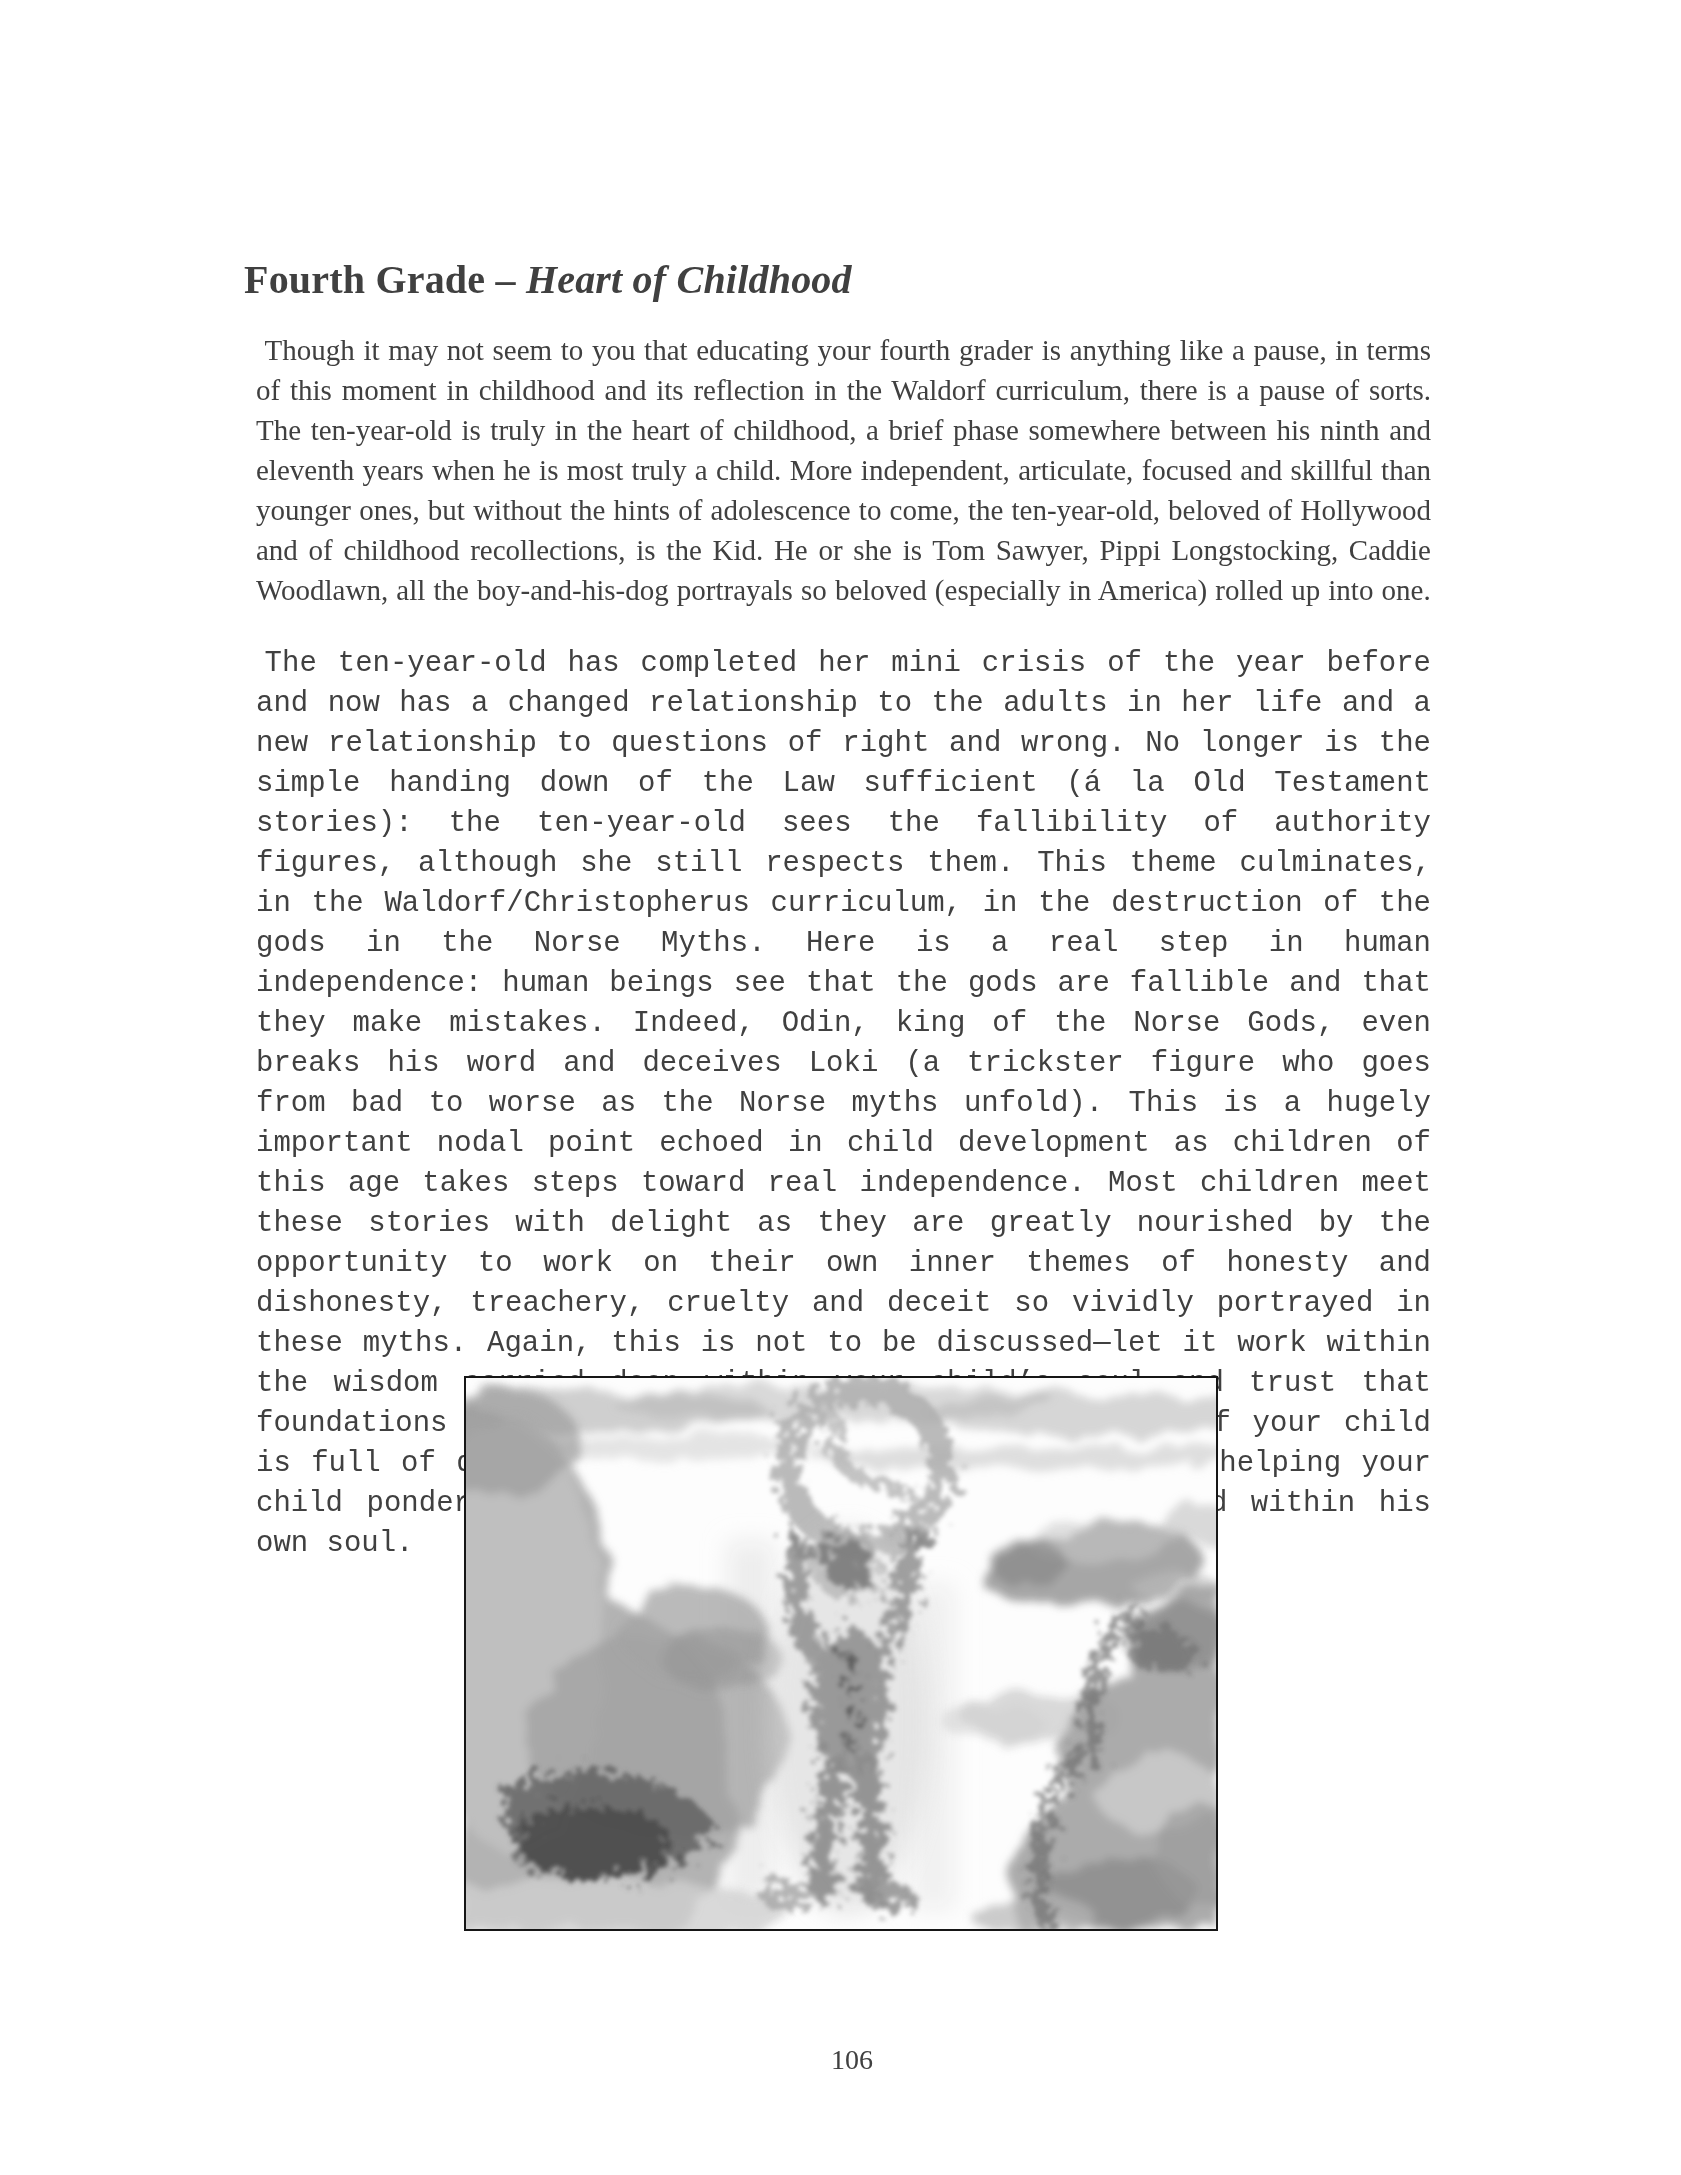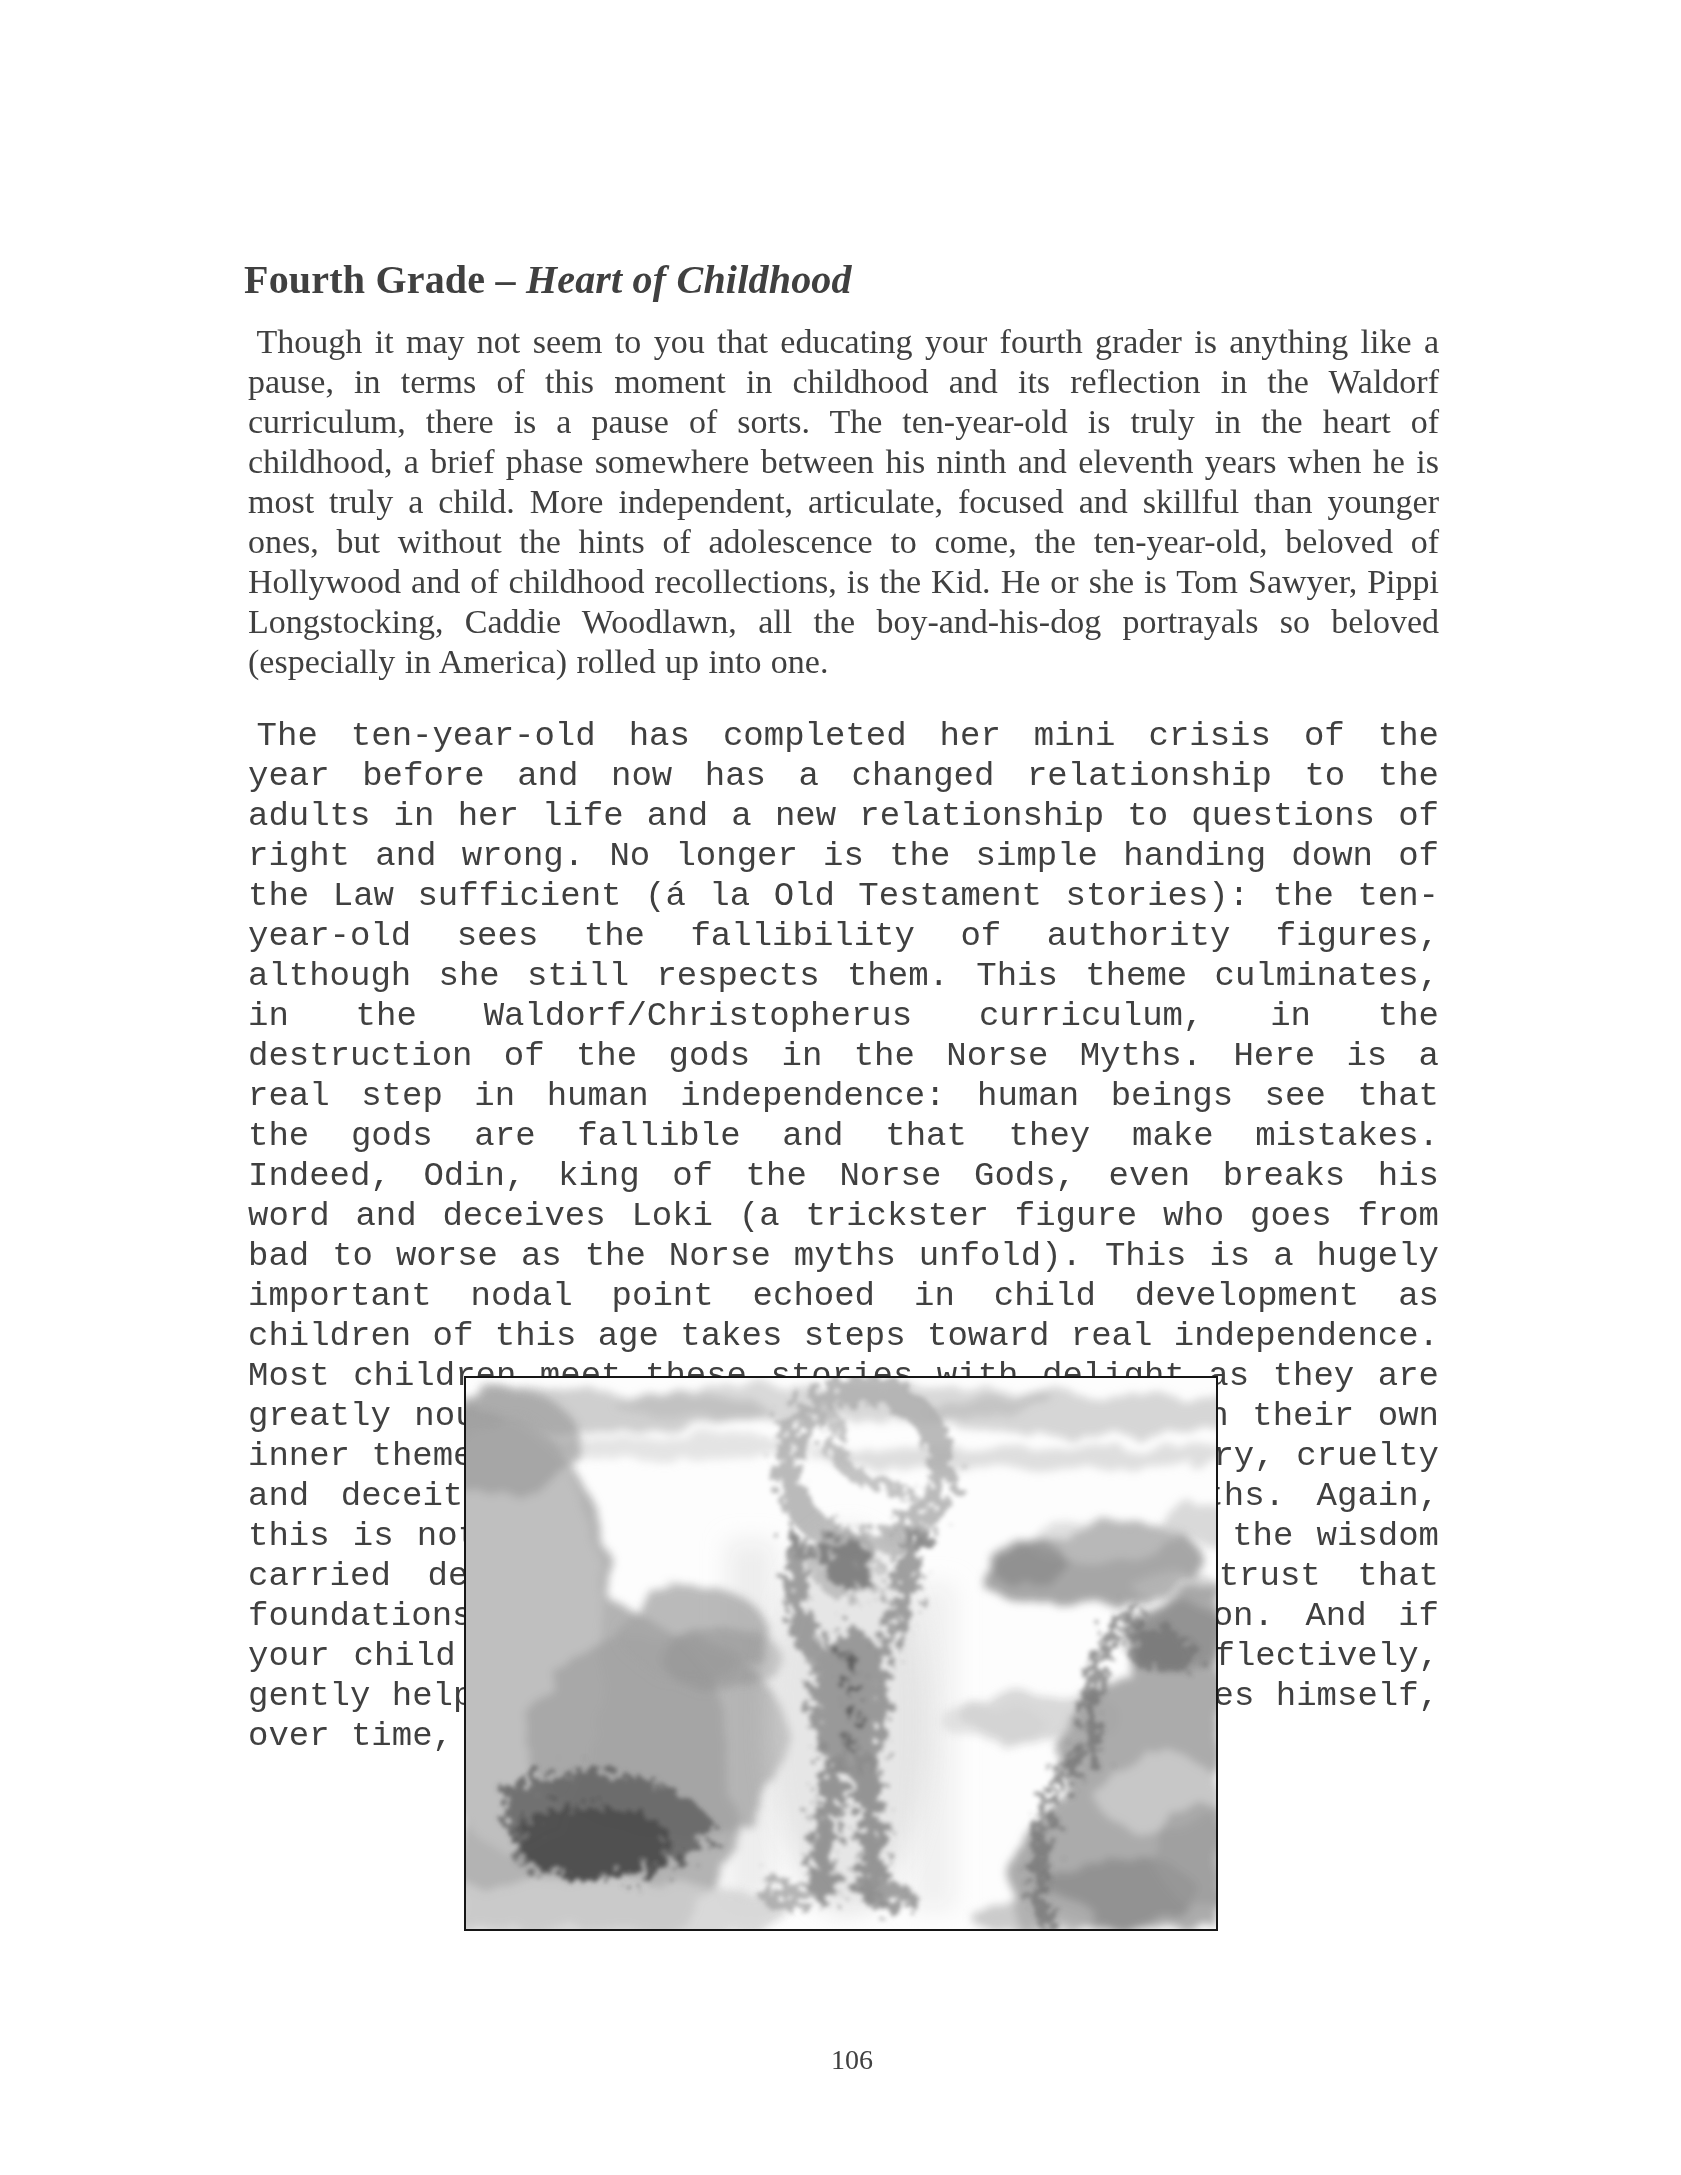--- a/index.html
+++ b/index.html
@@ -22,22 +22,22 @@
     letter-spacing: 0.2px;
   }
   .doc-title .em { font-style: italic; }
   .body-text {
     position: absolute;
     left: 244px;
     top: 318px;
     width: 1199px;
   }
   .body-text p {
-    margin: 4px;
-    font-size: 34px;
+    margin: 12px;
+    font-size: 29px;
     line-height: 40px;
     text-align: justify;
     text-indent: 8.6px;
     word-spacing: 0.9px;
   }
   .body-text p + p { margin-top: 34px; font-family: Liberation Mono, monospace; }
   .figure-frame {
     position: absolute;
     left: 464px;
     top: 1376px;

